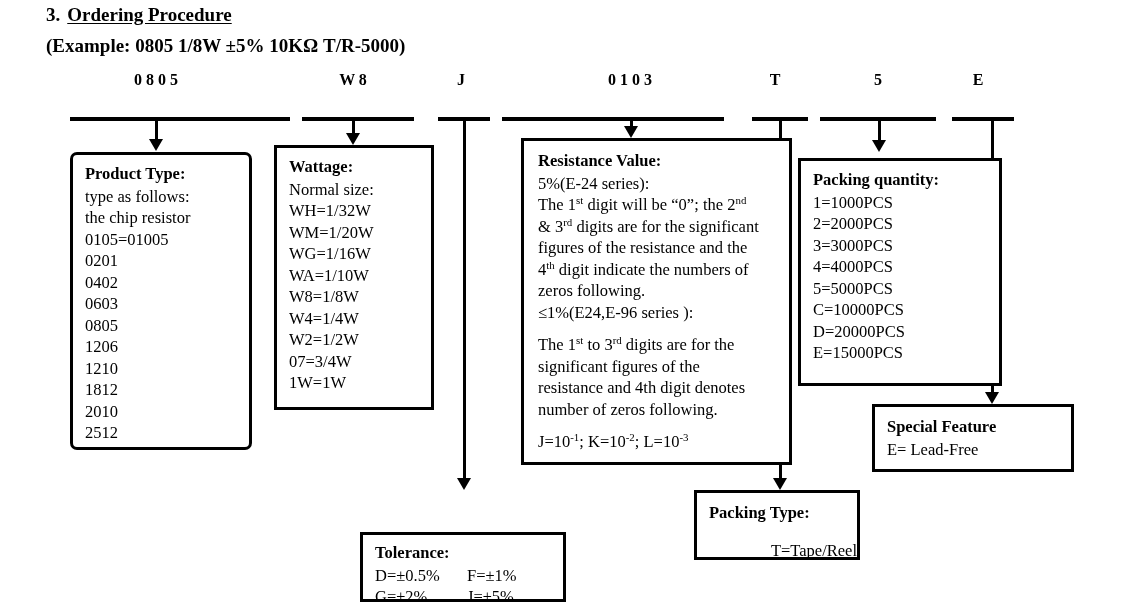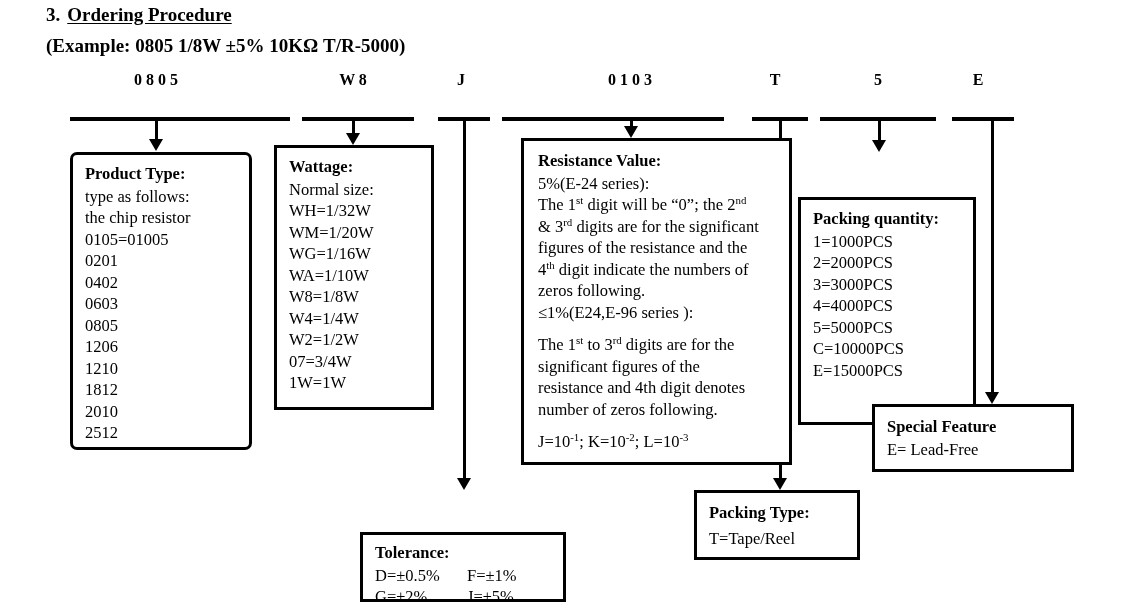--- a/index.html
+++ b/index.html
@@ -189,29 +189,30 @@
     <div class="box-line">5%(E-24 series):</div>
     <div class="wrap-line"><span>The 1</span><sup>st</sup><span> digit will be “0”; the 2</span><sup>nd</sup> <span>&amp; 3</span><sup>rd</sup><span> digits are for the significant figures of the resistance and the 4</span><sup>th</sup><span> digit indicate the numbers of zeros following.</span></div>
     <div class="box-line">≤1%(E24,E-96 series ):</div>
     <div class="spacer-line"></div>
     <div class="wrap-line"><span>The 1</span><sup>st</sup><span> to 3</span><sup>rd</sup><span> digits are for the significant figures of the resistance and 4th digit denotes number of zeros following.</span></div>
     <div class="spacer-line"></div>
     <div class="box-line"><span>J=10</span><sup>-1</sup><span>; K=10</span><sup>-2</sup><span>; L=10</span><sup>-3</sup></div>
   </div>
 </div>
 
-<div class="box" style="left:798px; top:158px; width:178px; height:228px;margin-top:39px;">
+<div class="box" style="left:798px; top:158px; width:204px; height:228px;">
   <div class="box-inner">
     <div class="box-title box-line">Packing quantity:</div>
     <div class="box-line">1=1000PCS</div>
     <div class="box-line">2=2000PCS</div>
     <div class="box-line">3=3000PCS</div>
     <div class="box-line">4=4000PCS</div>
     <div class="box-line">5=5000PCS</div>
     <div class="box-line">C=10000PCS</div>
+    <div class="box-line">D=20000PCS</div>
     <div class="box-line">E=15000PCS</div>
   </div>
 </div>
 
 <div class="box" style="left:872px; top:404px; width:202px; height:68px;">
   <div class="box-inner" style="padding-top:9px;">
     <div class="box-title box-line">Special Feature</div>
     <div class="box-line">E= Lead-Free</div>
   </div>
 </div>
@@ -220,15 +221,15 @@
   <div class="box-inner" style="padding-top:7px;">
     <div class="box-title box-line">Tolerance:</div>
     <div class="box-line tol-line"><span class="e1">D=±0.5%</span><span>F=±1%</span></div>
     <div class="box-line tol-line"><span class="e1">G=±2%</span><span>J=±5%</span></div>
   </div>
 </div>
 
 <div class="box" style="left:694px; top:490px; width:166px; height:70px;">
   <div class="box-inner" style="padding-top:9px;">
     <div class="box-title box-line">Packing Type:</div>
-    <div class="box-line" style="margin-top:4px;">T=Tape/Reel</div>
+    <div class="box-line" style="margin-top:16px;text-align:right;">T=Tape/Reel</div>
   </div>
 </div>
 
 </body></html>

